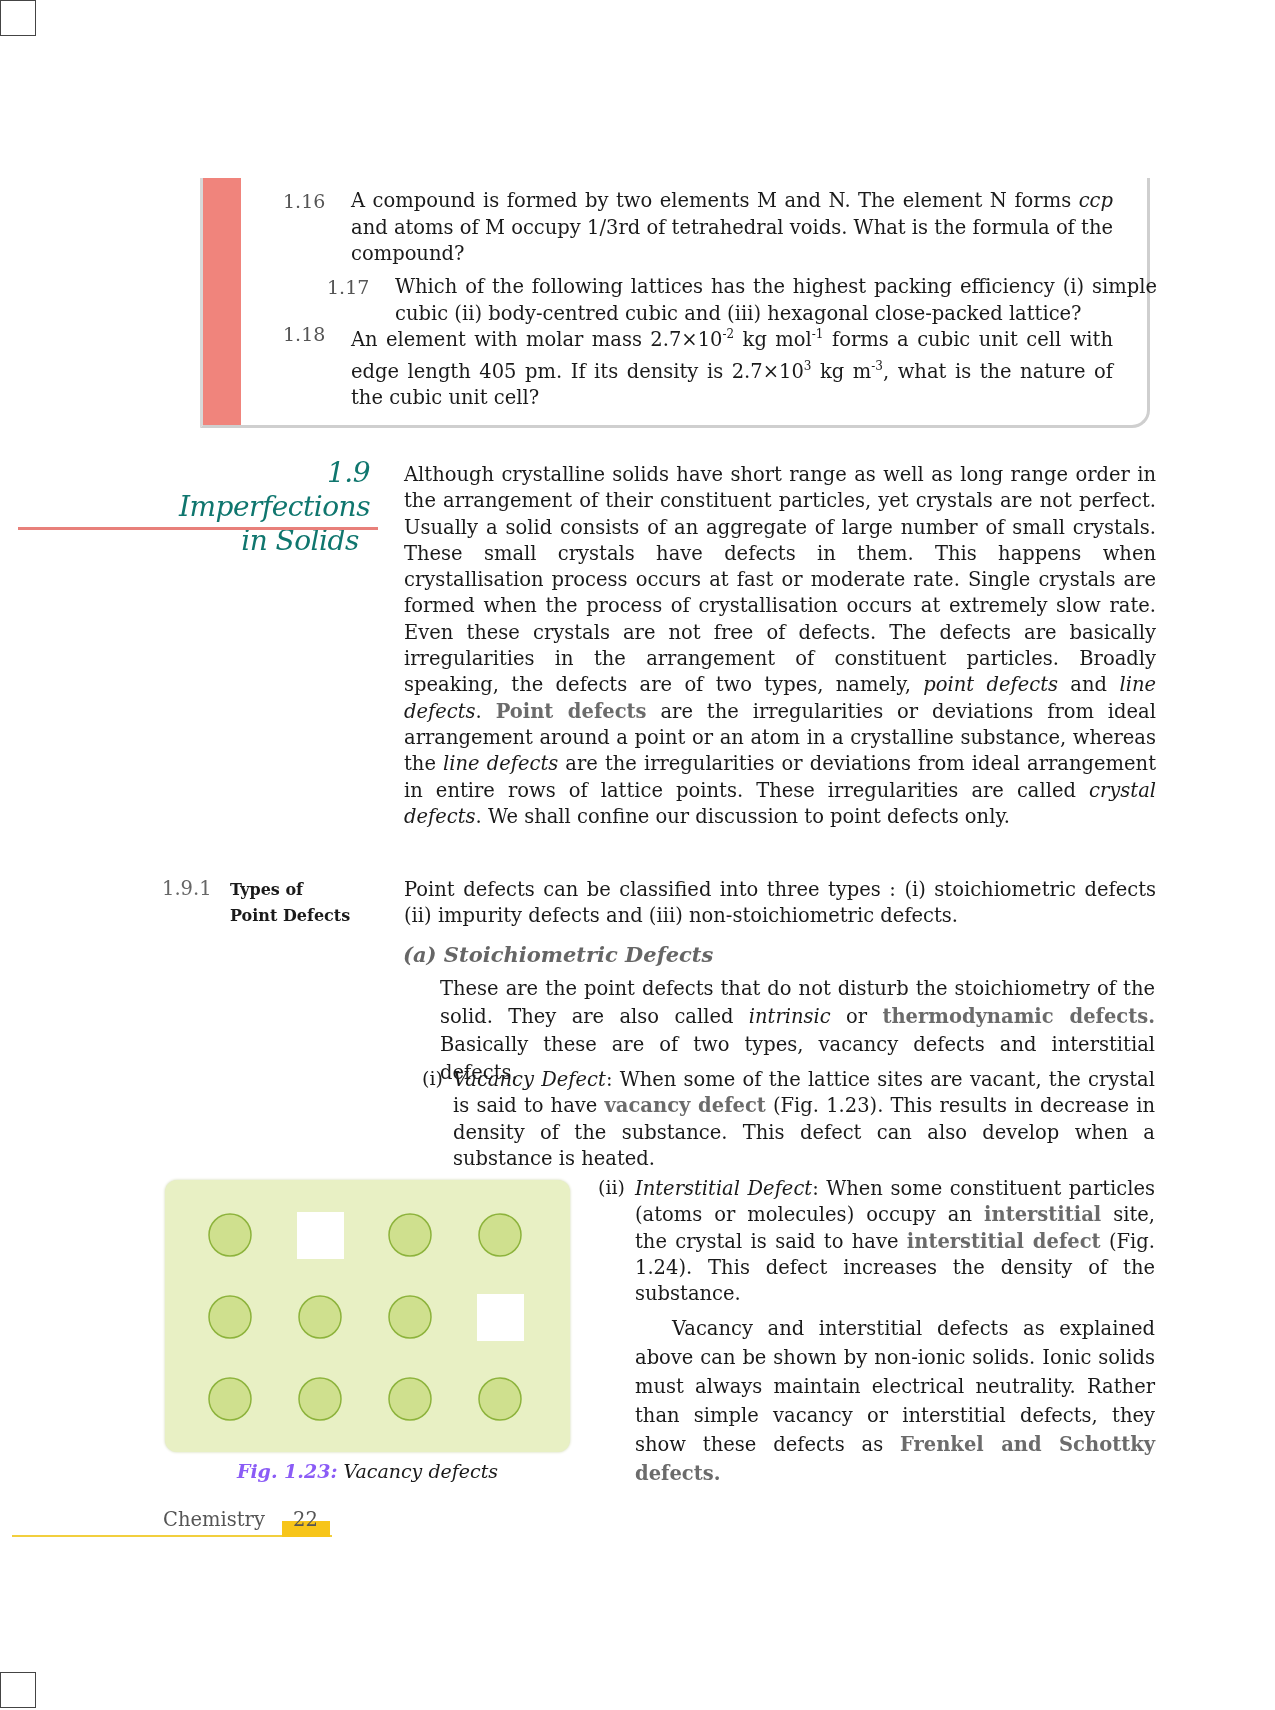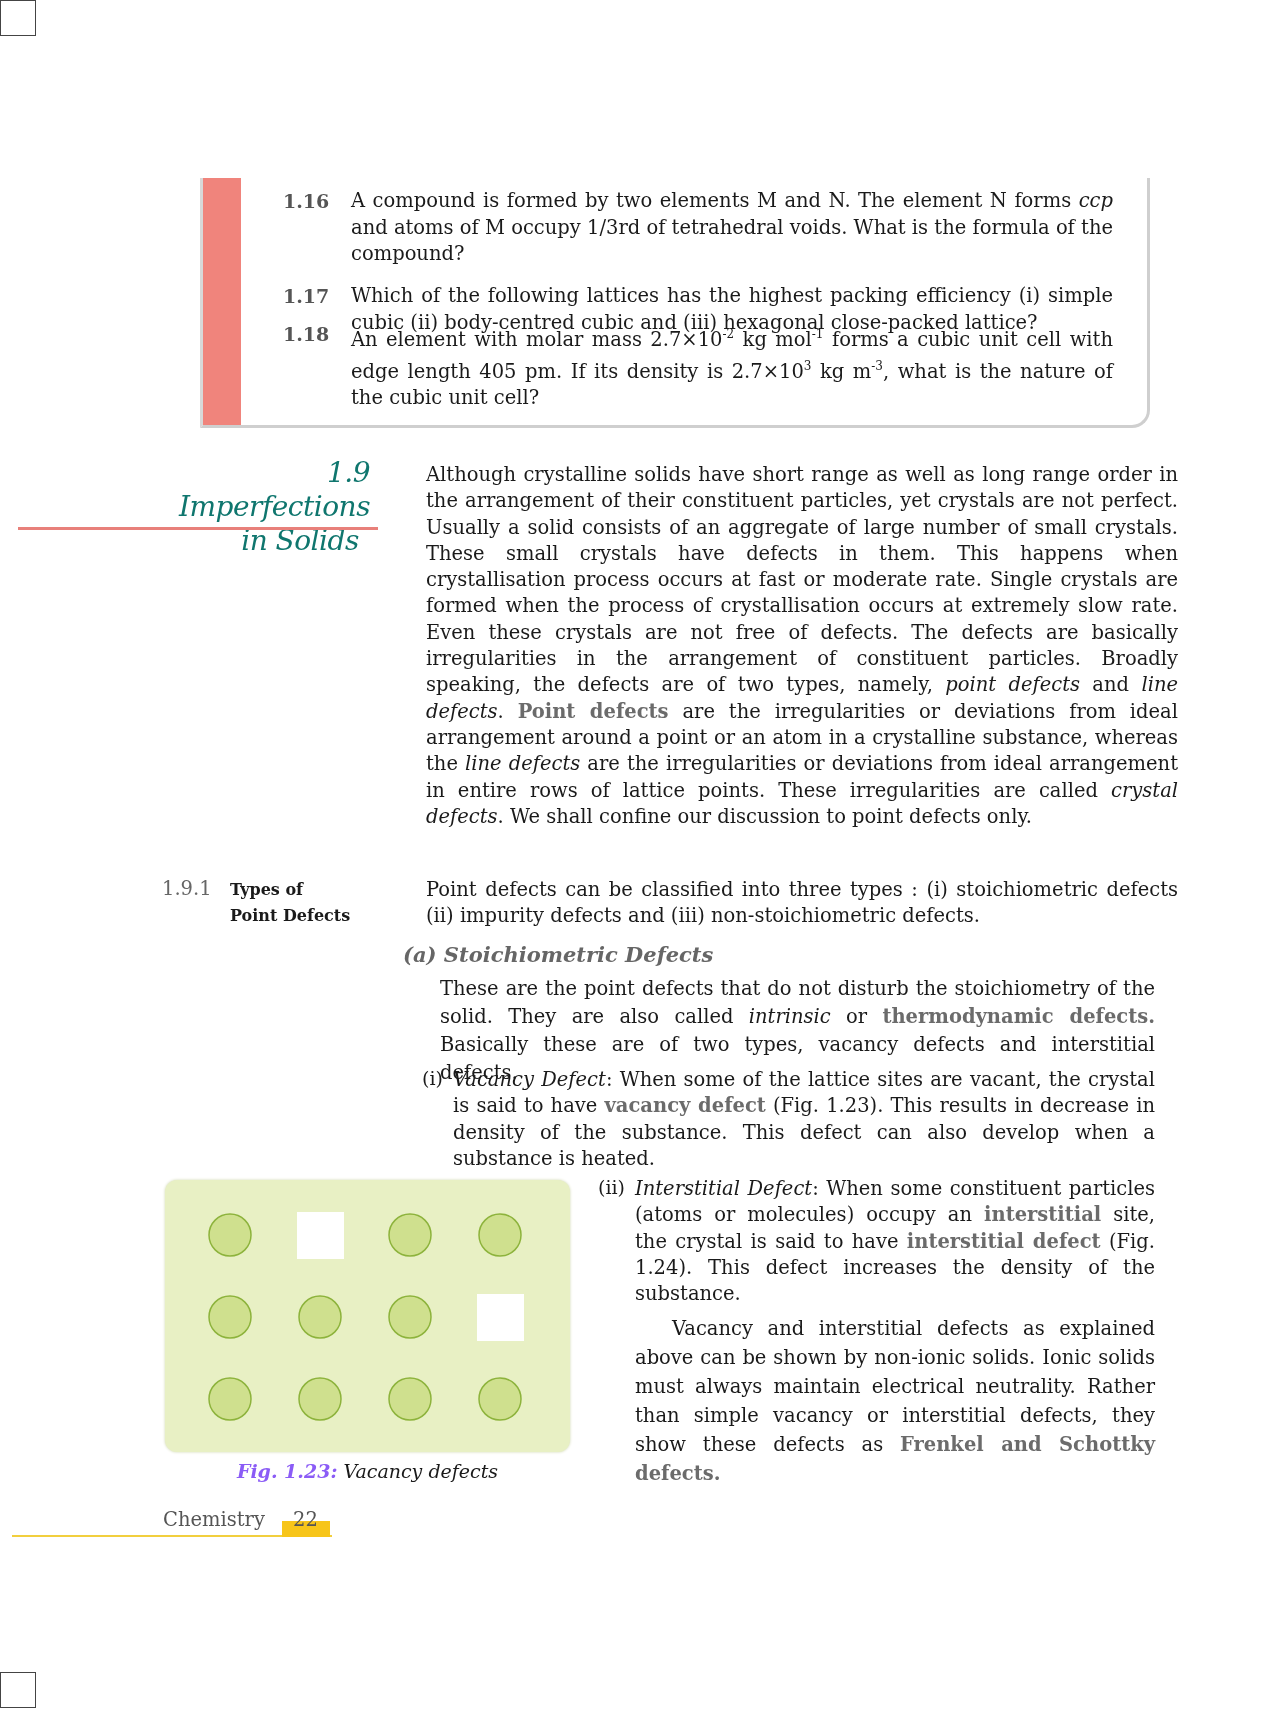--- a/index.html
+++ b/index.html
@@ -8,30 +8,30 @@
   .crop { position:absolute; width:36px; height:36px; border:1.5px solid #444; box-sizing:border-box; background:#fff; }
   .crop.top { left:0; top:0; }
   .crop.bottom { left:0; top:1672px; }
 
   
   .qbox { position:absolute; left:200px; top:178px; width:950px; height:250px;
           border-right:3px solid #cfcfcf; border-bottom:3px solid #cfcfcf;
           border-bottom-right-radius:18px; border-left:3px solid #d8d8d8; box-sizing:border-box; }
   .qbox .bar { position:absolute; left:0; top:0; width:38px; height:247px; background:#f0847c; }
   .q { position:absolute; left:80px; width:830px; font-size:19.5px; line-height:26.5px; }
-  .q .num { position:absolute; left:0; top:0; font-weight:bold; color:#555; font-size:19px; }
+  .q .num { position:absolute; left:0; top:0; font-weight:normal; color:#555; font-size:19px; }
   .q .txt { margin-left:68px; text-align:justify; text-align-last:left; }
 
   
   .sec-title { position:absolute; left:160px; top:456px; width:210px; font-family:"DejaVu Serif", serif;
                font-style:italic; font-size:28px; line-height:34px; color:#0f766e; text-align:right; letter-spacing:-0.5px; }
   .sec-title .l2 { display:block; padding-right:0; text-align:center; padding-left:70px; }
   .sec-rule { position:absolute; left:18px; top:527px; width:360px; height:3px; background:#e8807a; }
 
-  .body { position:absolute; left:426px; width:752px; font-size:19.5px; line-height:26.3px;
+  .body { position:absolute; left:404px; width:752px; font-size:19.5px; line-height:26.3px;
           text-align:justify; text-align-last:left; }
   .hl { font-weight:bold; color:#6b6b6b; }
   em { font-style:italic; }
 
   .subsec-num { position:absolute; left:162px; top:877px; font-weight:normal; color:#666; font-size:19.5px; }
   .subsec-title { position:absolute; left:230px; top:877px; font-weight:bold; font-size:16px; line-height:26px; }
 
   .sub-a { position:absolute; left:403px; top:942px; font-weight:bold; font-style:italic; color:#666; font-size:21px; }
 
   .item-label { position:absolute; font-size:19px; }
@@ -54,21 +54,21 @@
 
 <div class="crop top"></div>
 <div class="crop bottom"></div>
 
 <div class="qbox">
   <div class="bar"></div>
   <div class="q" style="top:10px;">
     <span class="num">1.16</span>
     <div class="txt rich"><span>A compound is formed by two elements M and N. The element N forms </span><em>ccp</em><span> and atoms of M occupy 1/3rd of tetrahedral voids. What is the formula of the compound?</span></div>
   </div>
-  <div class="q" style="top:105px;">
+  <div class="q" style="top:96px;margin-left:44px;">
     <span class="num">1.17</span>
     <div class="txt rich"><span>Which of the following lattices has the highest packing efficiency (i) simple cubic (ii) body-centred cubic and (iii) hexagonal close-packed lattice?</span></div>
   </div>
   <div class="q" style="top:143px;">
     <span class="num">1.18</span>
     <div class="txt rich"><span>An element with molar mass 2.7×10</span><sup style="font-size: 12px;">-2</sup><span> kg mol</span><sup style="font-size: 12px;">-1</sup><span> forms a cubic unit cell with edge length 405 pm. If its density is 2.7×10</span><sup style="font-size: 12px;">3</sup><span> kg m</span><sup style="font-size: 12px;">-3</sup><span>, what is the nature of the cubic unit cell?</span></div>
   </div>
 </div>
 
 <div class="sec-title">

